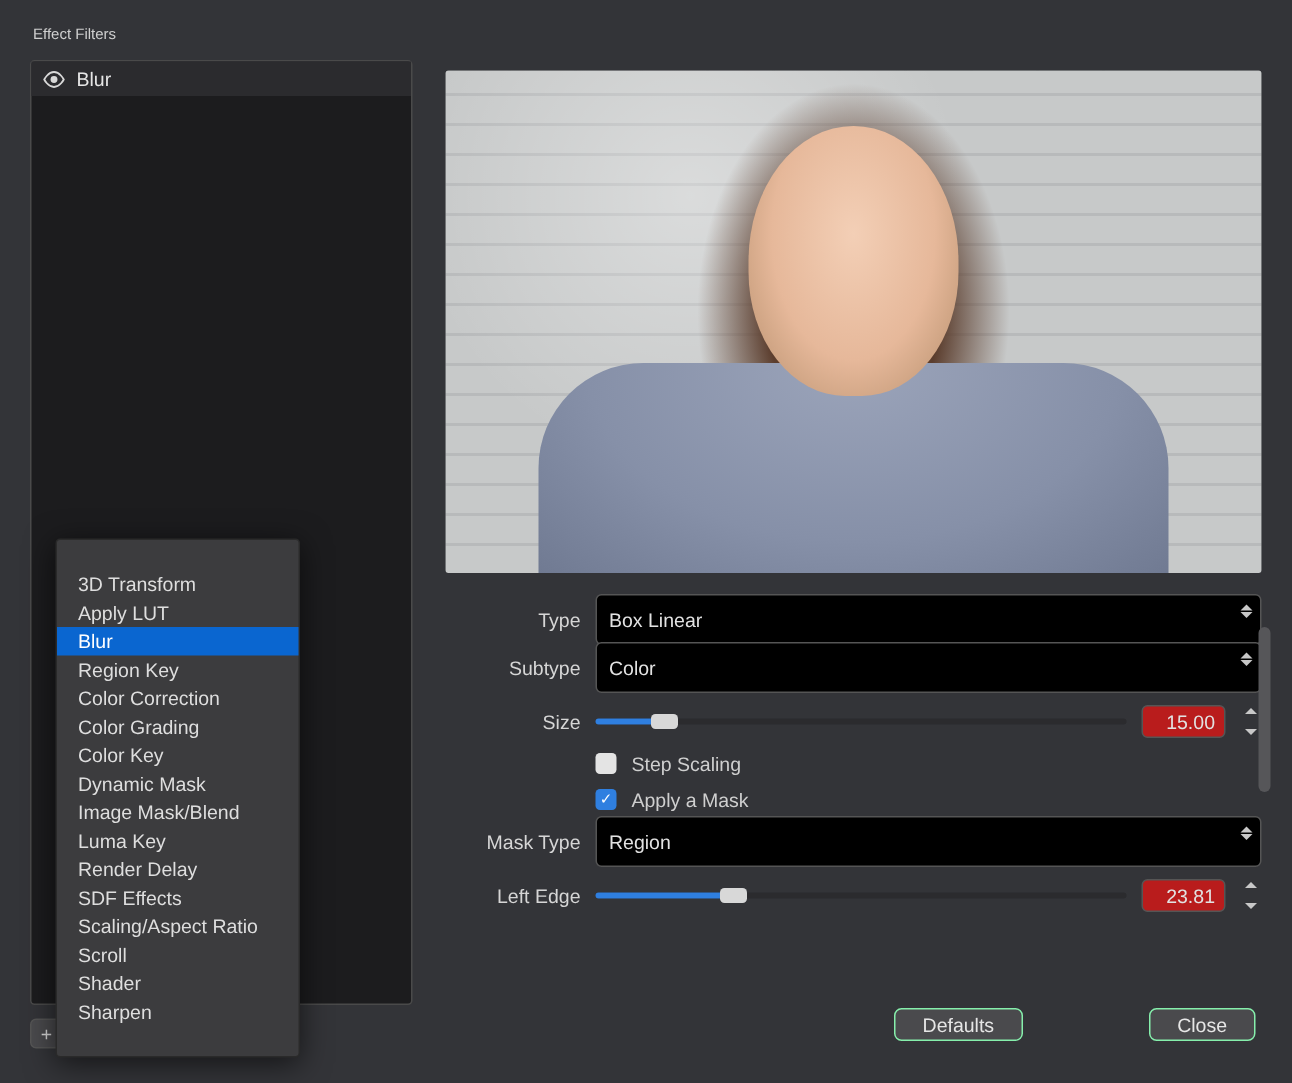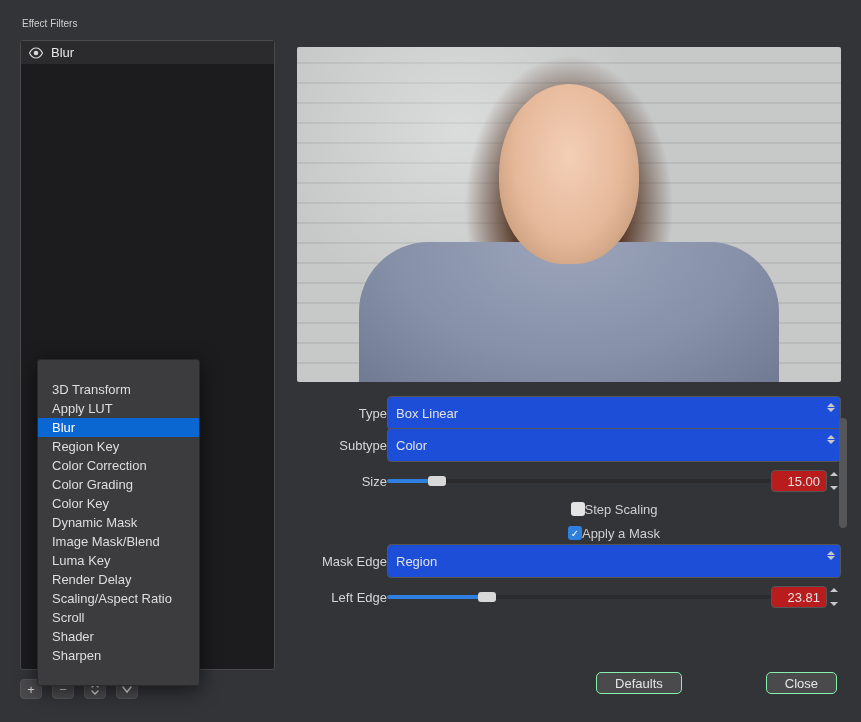--- a/index.html
+++ b/index.html
@@ -98,31 +98,31 @@
     border-radius: 70px 70px 0 0;
   }
   .props {
     position: absolute;
     left: 297px; top: 397px;
     width: 544px;
   }
   .prow {
     display: flex; align-items: center;
     height: 32px;
-    justify-content: center;
+    gap: 10px;
   }
   .plabel {
     width: 90px;
     text-align: right;
     color: #d6d6d6;
   }
   .dropdown {
     flex: 1;
     height: 34px;
-    background: #1d4ed8;
+    background: #000000;
     border: 1px solid #555;
     border-radius: 4px;
     display: flex; align-items: center;
     padding: 0 8px;
     position: relative;
     color: #e2e2e2;
   }
   .dropdown .stepper {
     position: absolute; right: 2px; top: 1px;
     width: 14px; height: 18px;
@@ -226,20 +226,21 @@
     <div class="menu-item">Apply LUT</div>
     <div class="menu-item selected">Blur</div>
     <div class="menu-item">Region Key</div>
     <div class="menu-item">Color Correction</div>
     <div class="menu-item">Color Grading</div>
     <div class="menu-item">Color Key</div>
     <div class="menu-item">Dynamic Mask</div>
     <div class="menu-item">Image Mask/Blend</div>
     <div class="menu-item">Luma Key</div>
     <div class="menu-item">Render Delay</div>
+    <div class="menu-item">SDF Effects</div>
     <div class="menu-item">Scaling/Aspect Ratio</div>
     <div class="menu-item">Scroll</div>
     <div class="menu-item">Shader</div>
     <div class="menu-item">Sharpen</div>
   </div>
 
 <div class="toolbar">
   <div class="tbtn">
       <span>+</span>
     </div>
@@ -306,21 +307,21 @@
     <span class="chk off"></span>
     <span>Step Scaling</span>
   </div>
   <div class="prow" style="height:24px">
     <div class="plabel"></div>
     <span class="chk on">✓</span>
     <span>Apply a Mask</span>
   </div>
 
   <div class="prow">
-    <div class="plabel">Mask Edge</div>
+    <div class="plabel">Mask Type</div>
     <div class="dropdown">
       <span>Region</span>
       <div class="stepper">
           <div class="tri-up"></div>
           <div class="tri-down"></div>
         </div>
     </div>
   </div>
 
   <div class="prow" style="margin-top:4px">

